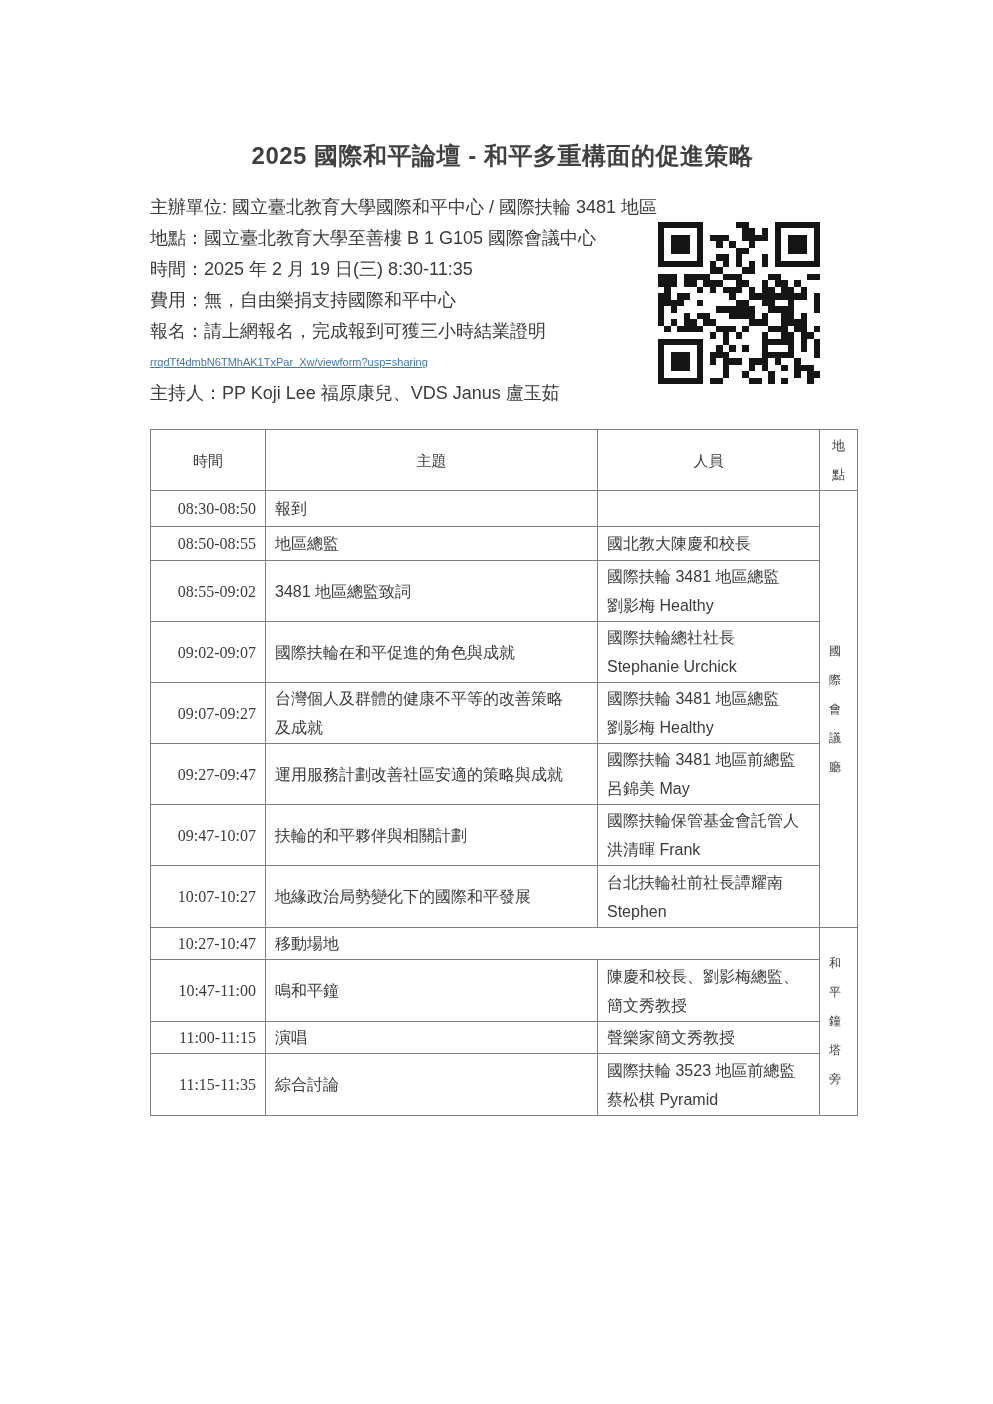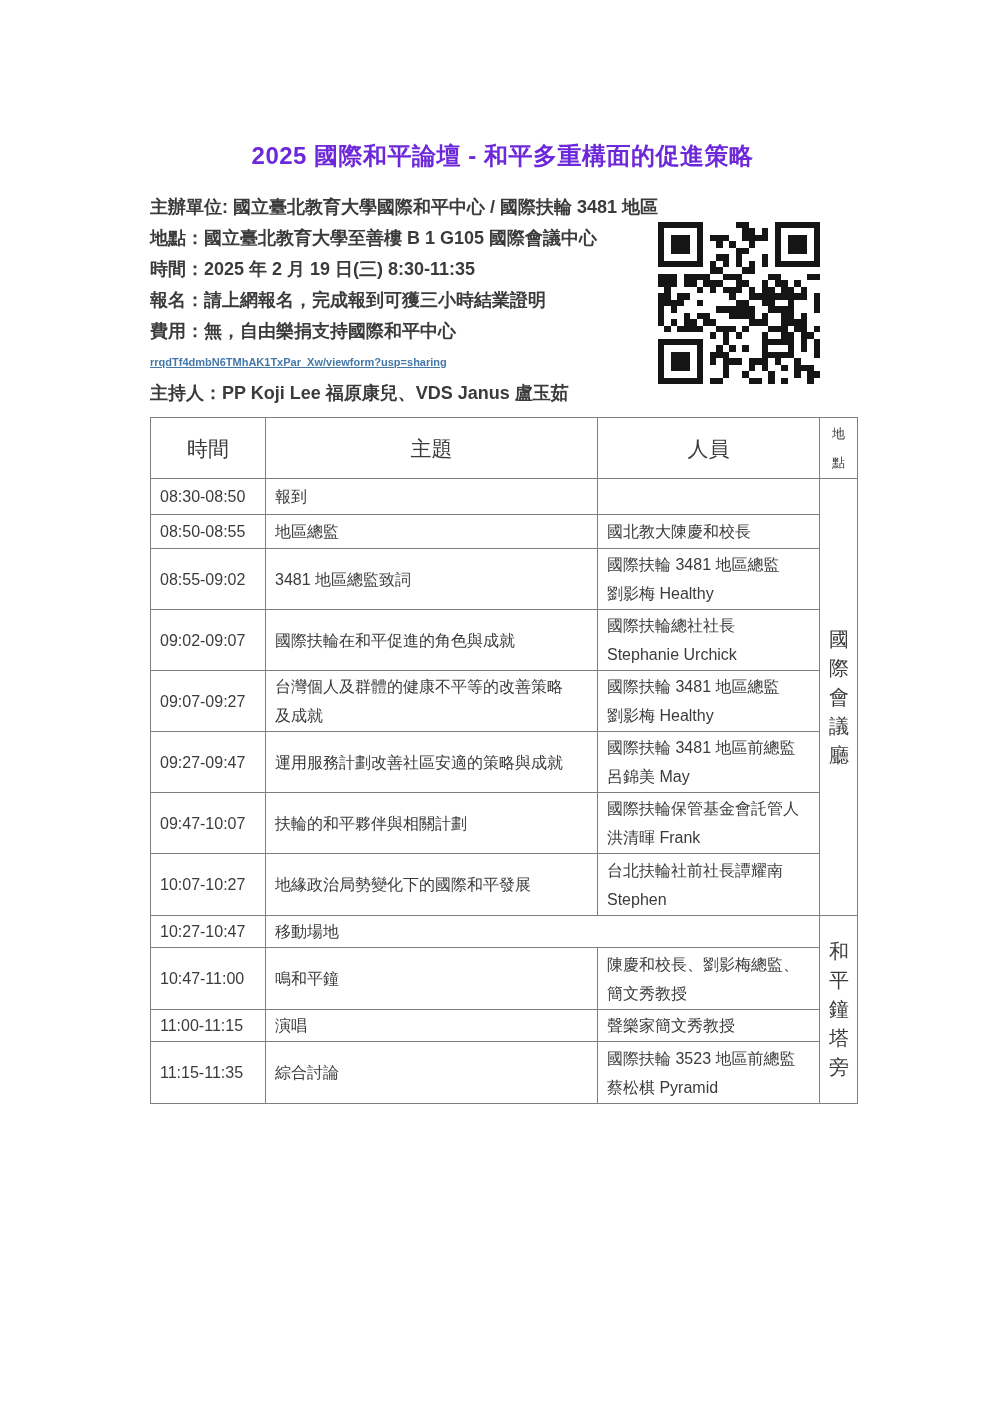--- a/index.html
+++ b/index.html
@@ -10,26 +10,26 @@
     width: 993px;
     height: 1404px;
     background: #ffffff;
     padding: 140px 138px 0 150px;
     overflow: hidden;
   }
   .title {
     text-align: center;
     font-size: 24px;
     font-weight: bold;
-    color: #6d28d9;
+    color: #404040;
     letter-spacing: 0.5px;
     margin-bottom: 20px;
     white-space: nowrap;
   }
-  .info { margin-bottom: 8px; font-weight: bold; }
+  .info { margin-bottom: 20px; }
   .info .line {
     display: block;
     font-size: 18px;
     line-height: 31px;
     height: 31px;
     white-space: pre-line;
     color: #3b3b3b;
   }
   .info a.line {
     font-size: 11px;
@@ -54,30 +54,30 @@
     font-size: 16px;
     color: #3b3b3b;
   }
   table.agenda td {
     border: 1.5px solid #7f7f7f;
     padding: 1px 9px;
     line-height: 29px;
     vertical-align: middle;
     overflow: hidden;
   }
-  td.hd { text-align: center; font-size: 21px; border-radius: 12px; }
-  td.t  { text-align: left; padding: 1px 2px; }
+  td.hd { text-align: center; font-size: 15px; border-radius: 12px; }
+  td.t  { text-align: right; padding: 1px 2px; font-family: Liberation Serif, serif; }
   td.l  { text-align: left; white-space: pre-line; }
   td.v  {
     text-align: left;
     vertical-align: top;
     padding: 2px 0;
     line-height: 32px;
     word-break: break-all;
-    font-size: 20px;
+    font-size: 12px;
   }
   td.vh {
     text-align: center;
     vertical-align: middle;
     padding: 1px 0;
     line-height: 28px;
     word-break: break-all;
     font-size: 13px;
   }
   tr.r58 { height: 58px; }
@@ -91,22 +91,22 @@
 <body>
 
 <div class="page">
 
   <div class="title">2025 國際和平論壇 - 和平多重構面的促進策略</div>
 
   <div class="info">
     <span class="line">主辦單位: 國立臺北教育大學國際和平中心 / 國際扶輪 3481 地區</span>
     <span class="line">地點：國立臺北教育大學至善樓 B 1 G105 國際會議中心</span>
     <span class="line">時間：2025 年 2 月 19 日(三) 8:30-11:35</span>
+    <span class="line">費用：無，自由樂捐支持國際和平中心</span>
     <span class="line">報名：請上網報名，完成報到可獲三小時結業證明</span>
-    <span class="line">費用：無，自由樂捐支持國際和平中心</span>
     <a class="line" href="#">rrqdTf4dmbN6TMhAK1TxPar_Xw/viewform?usp=sharing</a>
     <span class="line">主持人：PP Koji Lee 福原康兒、VDS Janus 盧玉茹</span>
   </div>
 
   <div class="qr">
     <svg viewBox="0 0 25 25" xmlns="http://www.w3.org/2000/svg">
         <g fill="#151515">
           <rect x="12" y="0" width="1" height="1"></rect>
           <rect x="13" y="0" width="1" height="1"></rect>
           <rect x="13" y="1" width="1" height="1"></rect>

